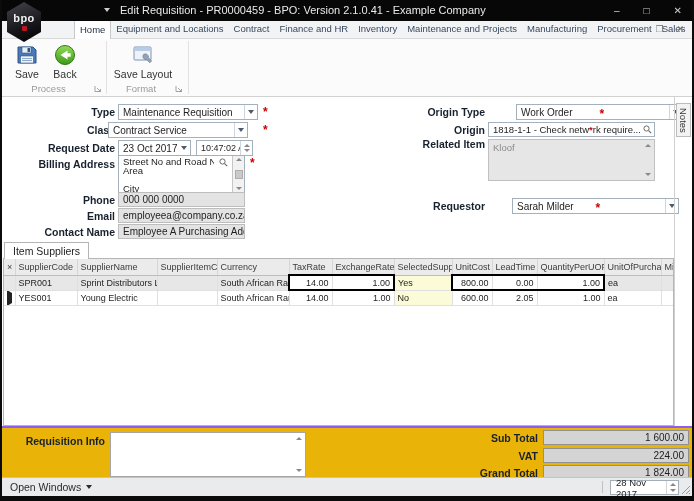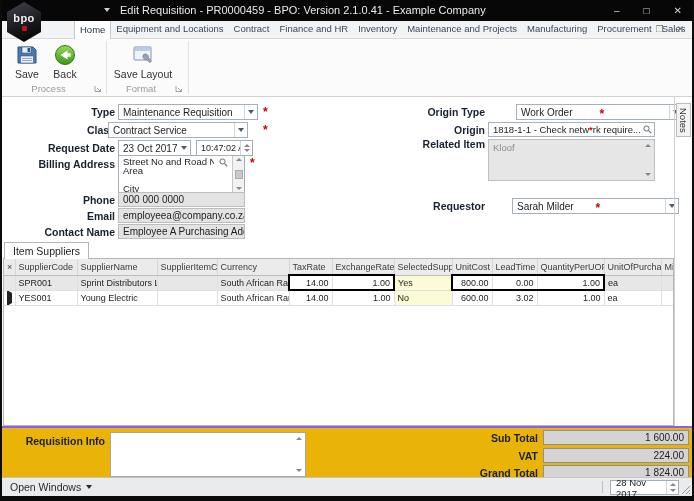--- a/index.html
+++ b/index.html
@@ -363,21 +363,21 @@
       <tr>
         <td class="c-ind"><span class="row-cur-tri"></span></td>
         <td>YES001</td>
         <td>Young Electric</td>
         <td></td>
         <td>South African Rand</td>
         <td class="num">14.00</td>
         <td class="num">1.00</td>
         <td class="yellow">No</td>
         <td class="num">600.00</td>
-        <td class="num">3.02</td>
+        <td class="num">2.05</td>
         <td class="num">1.00</td>
         <td>ea</td>
         <td></td>
       </tr>
     </tbody>
       </table>
   </div>
 
   <div class="footer">
     <div class="flabel" style="left:0;width:105px;top:7px;">Requisition Info</div>

